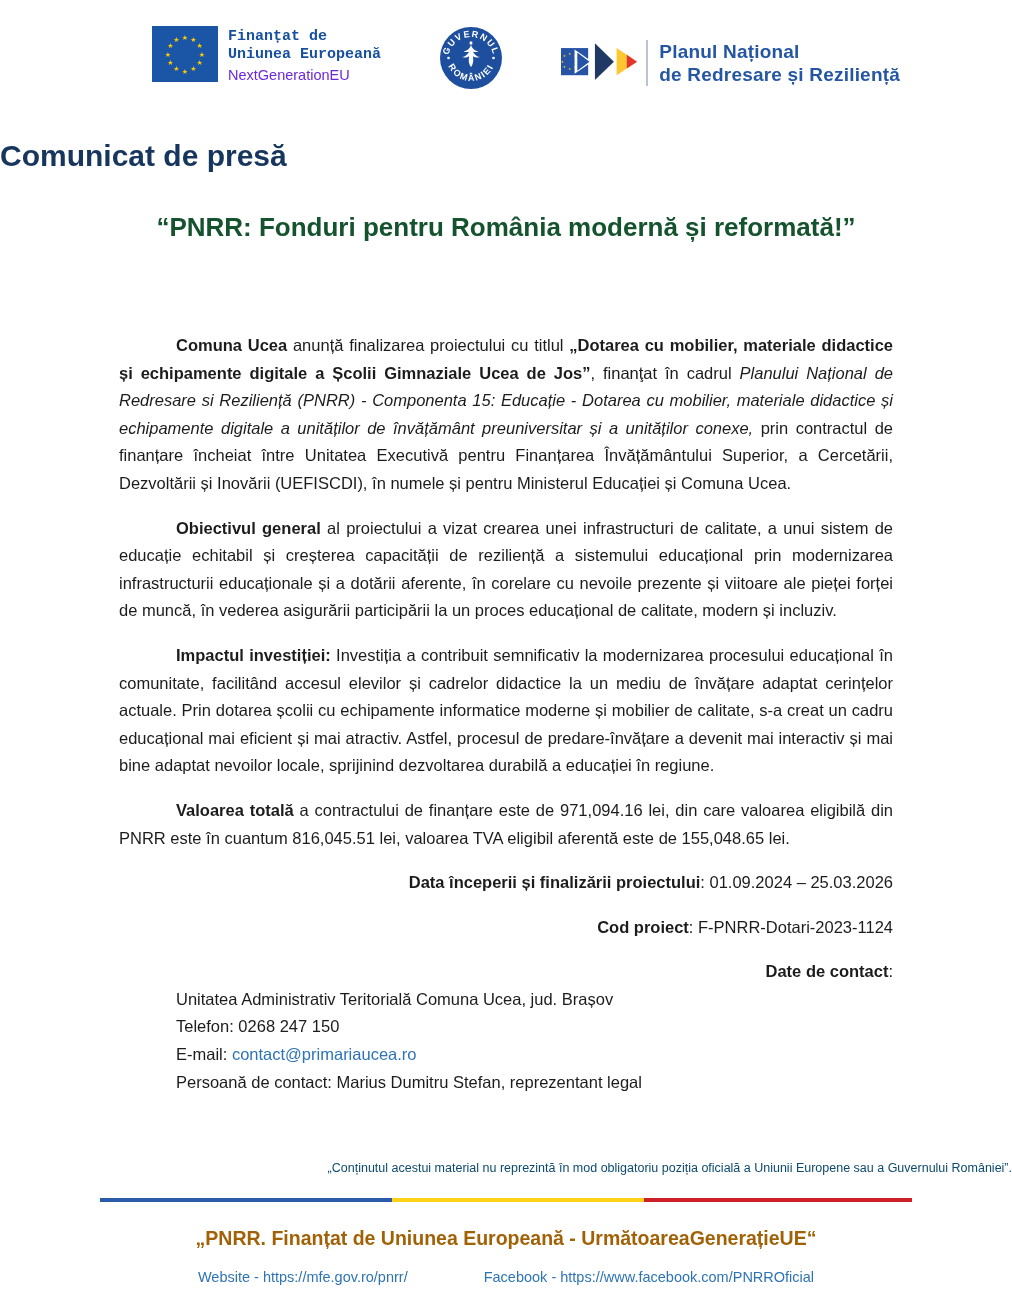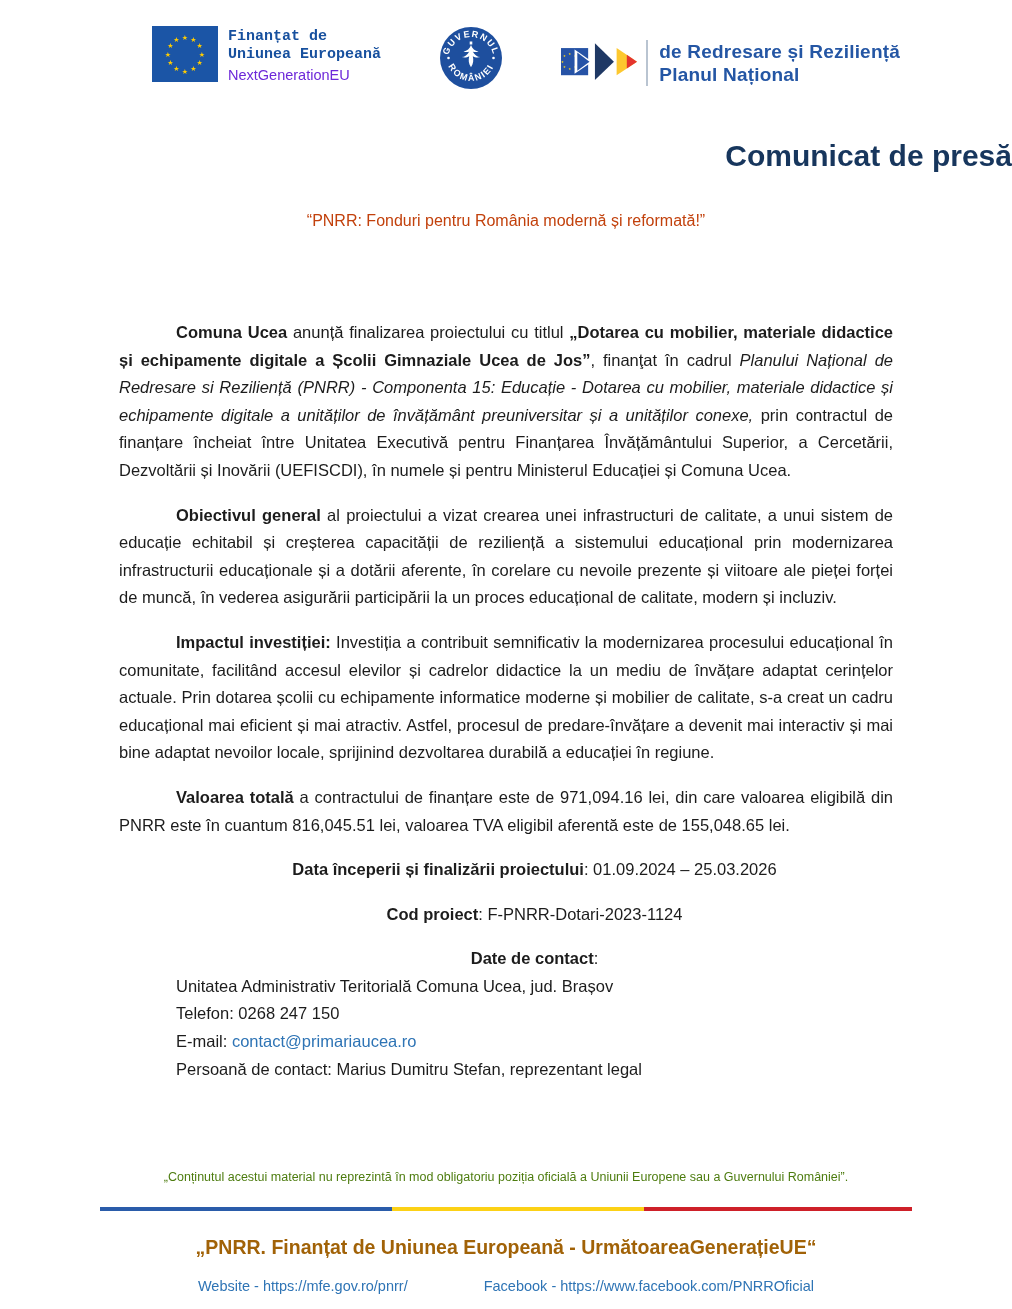--- a/index.html
+++ b/index.html
@@ -24,58 +24,58 @@
   .eu-logo-text{margin-left:10px;line-height:18px;padding-top:2px;}
   .eu-line-bold{font-weight:700;font-size:15px;color:#17509e;font-family:Liberation Mono, monospace;}
   .eu-line-light{font-weight:400;font-size:14.5px;color:#6d28d9;margin-top:2px;}
   .gov-logo{margin-top:0;}
   .pnrr-logo{display:flex;align-items:center;margin-top:6px;}
   .pnrr-divider{width:2px;height:46px;background:#b9c4d1;margin:0 11px 0 9px;}
   .pnrr-text{line-height:23px;font-weight:700;font-size:19px;color:#2456a4;letter-spacing:.2px;}
   
   .doc-title{
     margin:45px 0 16px 0;
-    text-align:right;
+    text-align:left;
     font-size:30px;
     font-weight:700;
     color:#17365d;
   }
   .doc-subtitle{
     margin:39px 0 0 0;
     text-align:center;
-    font-size:16px;
-    font-weight:400;
-    color:#c2410c;
+    font-size:26px;
+    font-weight:700;
+    color:#14532d;
   }
   
   .content{
     margin:89px 119px 0 119px;
     font-size:16.5px;
     line-height:27.6px;
   }
   .content p{
     margin:0 0 17px 0;
     text-indent:57px;
     text-align:justify;
   }
-  .content p.noj{text-align:center;}
+  .content p.noj{text-align:right;}
   b{font-weight:700;}
   i{font-style:italic;}
   .contact-block{
     margin-left:57px;
     line-height:27.6px;
     text-align:left;
   }
   a.email-link{color:#2e74b5;cursor:pointer;}
   
   .footer{position:absolute;left:0;right:0;bottom:0;}
   .disclaimer{
-    text-align:center;
+    text-align:right;
     font-size:12.5px;
-    color:#4d7c0f;
+    color:#0c4a6e;
   }
   .tricolor{
     display:flex;
     width:813px;
     height:4px;
     margin:23px auto 0 auto;
   }
   .tricolor .seg-blue{flex:0 0 36%;}
   .tricolor .seg-yellow{flex:0 0 31%;}
   .tricolor .seg-red{flex:0 0 33%;}
@@ -84,21 +84,21 @@
     text-align:center;
     font-size:19.5px;
     font-weight:700;
     color:#a16207;
   }
   .footer-links{
     display:flex;
     justify-content:center;
     gap:76px;
     margin-top:19px;
-    padding-bottom:15px;
+    padding-bottom:24px;
     font-size:14.5px;
     color:#2e74b5;
   }
 </style>
 </head>
 <body>
 
 <div class="page">
 
   <header class="logos">
@@ -164,22 +164,22 @@
           <text x="5.2" y="22.7">★</text>
         </g>
         <polygon points="20,11 20,47 46,29" fill="#ffffff"></polygon>
         <polygon points="24,15.5 24,42.5 42,29" fill="#2653a6"></polygon>
         <polygon points="50,2 50,56 78,29" fill="#1f3864"></polygon>
         <polygon points="82,9 82,49 112,29" fill="#fdc82f"></polygon>
         <polygon points="97,19 97,39 112,29" fill="#e4342e"></polygon>
       </svg>
       <div class="pnrr-divider"></div>
       <div class="pnrr-text">
+        <div>Planul Național</div>
         <div>de Redresare și Reziliență</div>
-        <div>Planul Național</div>
       </div>
     </div>
   </header>
 
   <h1 class="doc-title">Comunicat de presă</h1>
   <h2 class="doc-subtitle">“PNRR: Fonduri pentru România modernă și reformată!”</h2>
 
   <main class="content">
 
     <p><b>Comuna Ucea</b><span> anunță finalizarea proiectului cu titlul </span><b>„Dotarea cu mobilier, materiale didactice și echipamente digitale a Școlii Gimnaziale Ucea de Jos”</b><span>, finanţat în cadrul </span><i>Planului Național de Redresare si Reziliență (PNRR) - Componenta 15: Educație - Dotarea cu mobilier, materiale didactice și echipamente digitale a unităților de învățământ preuniversitar și a unităților conexe,</i><span> prin contractul de finanțare încheiat între Unitatea Executivă pentru Finanțarea Învățământului Superior, a Cercetării, Dezvoltării și Inovării (UEFISCDI), în numele și pentru Ministerul Educației și Comuna Ucea.</span></p>

